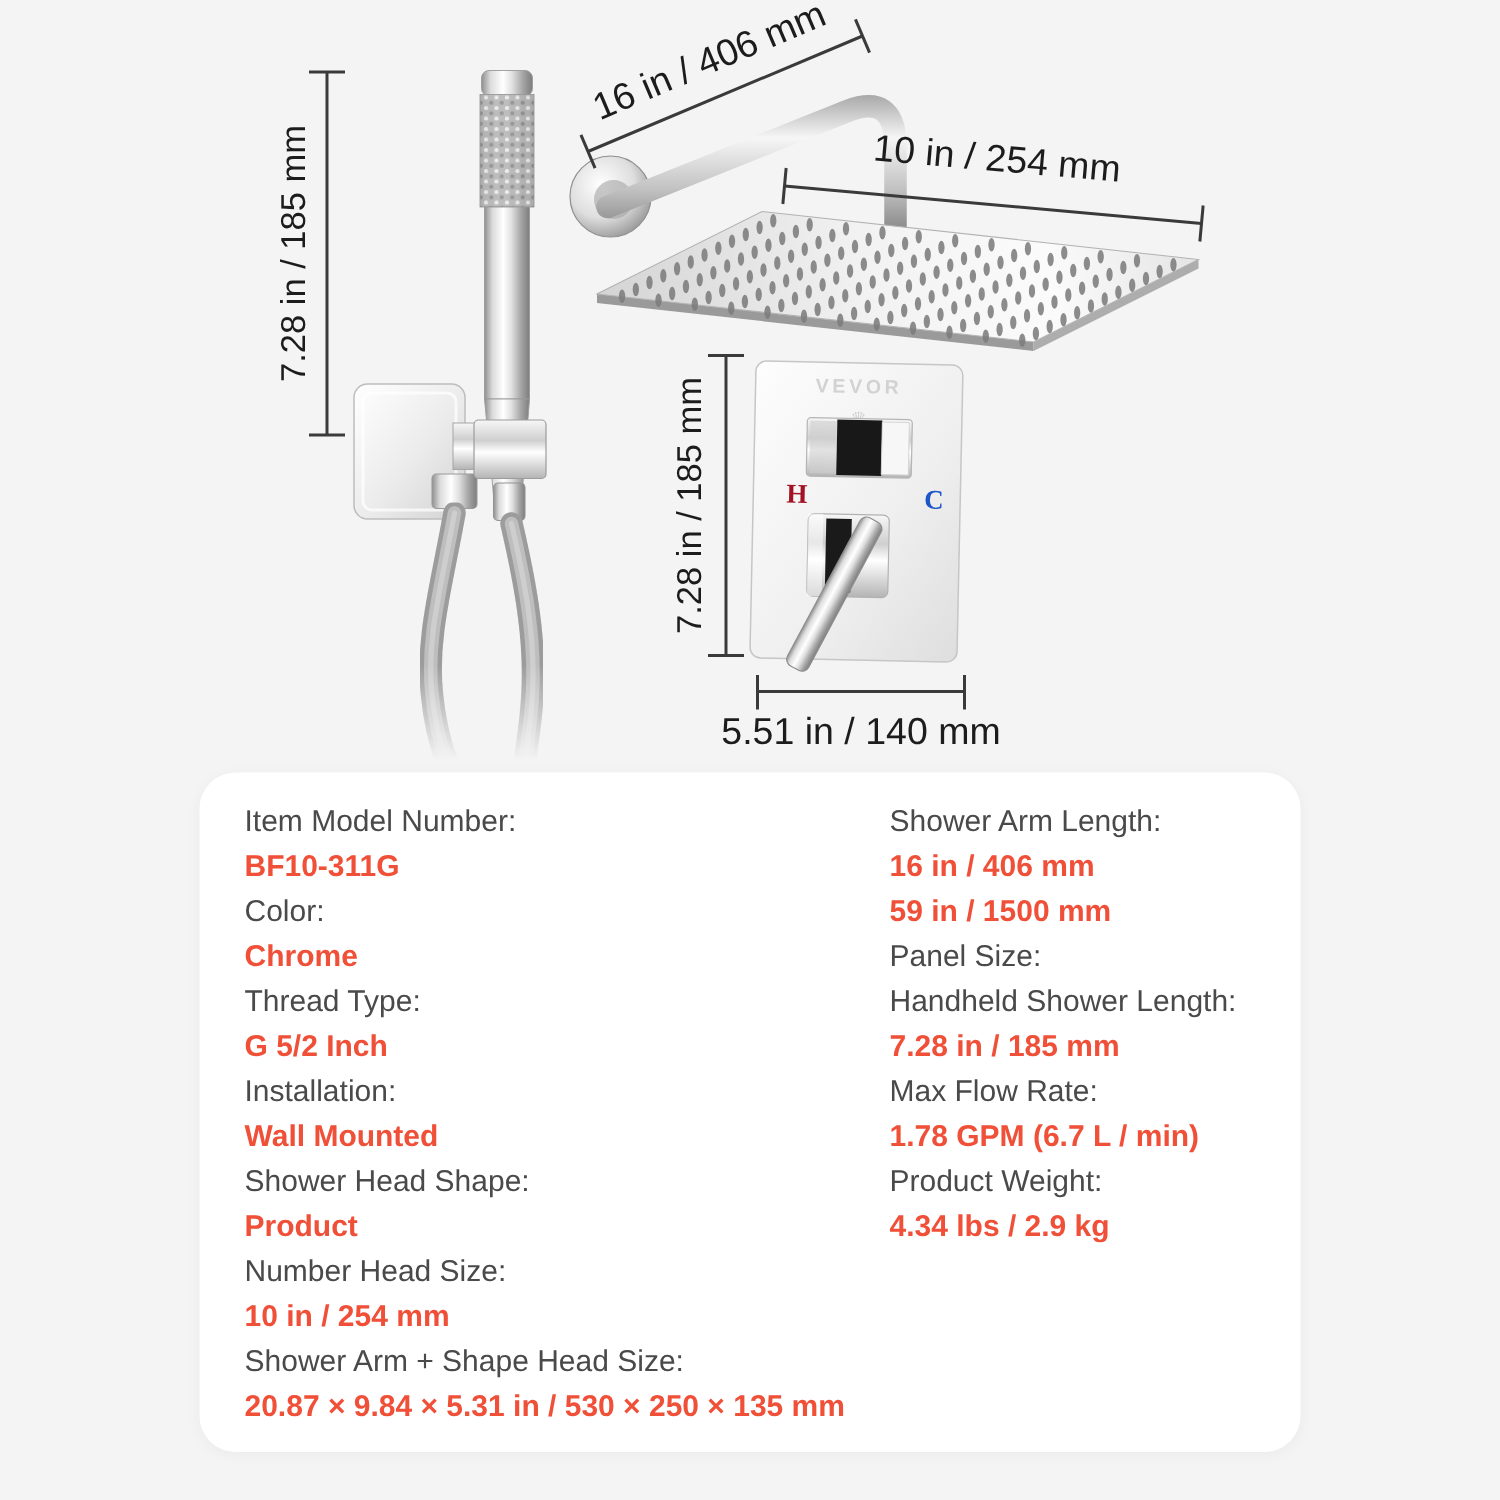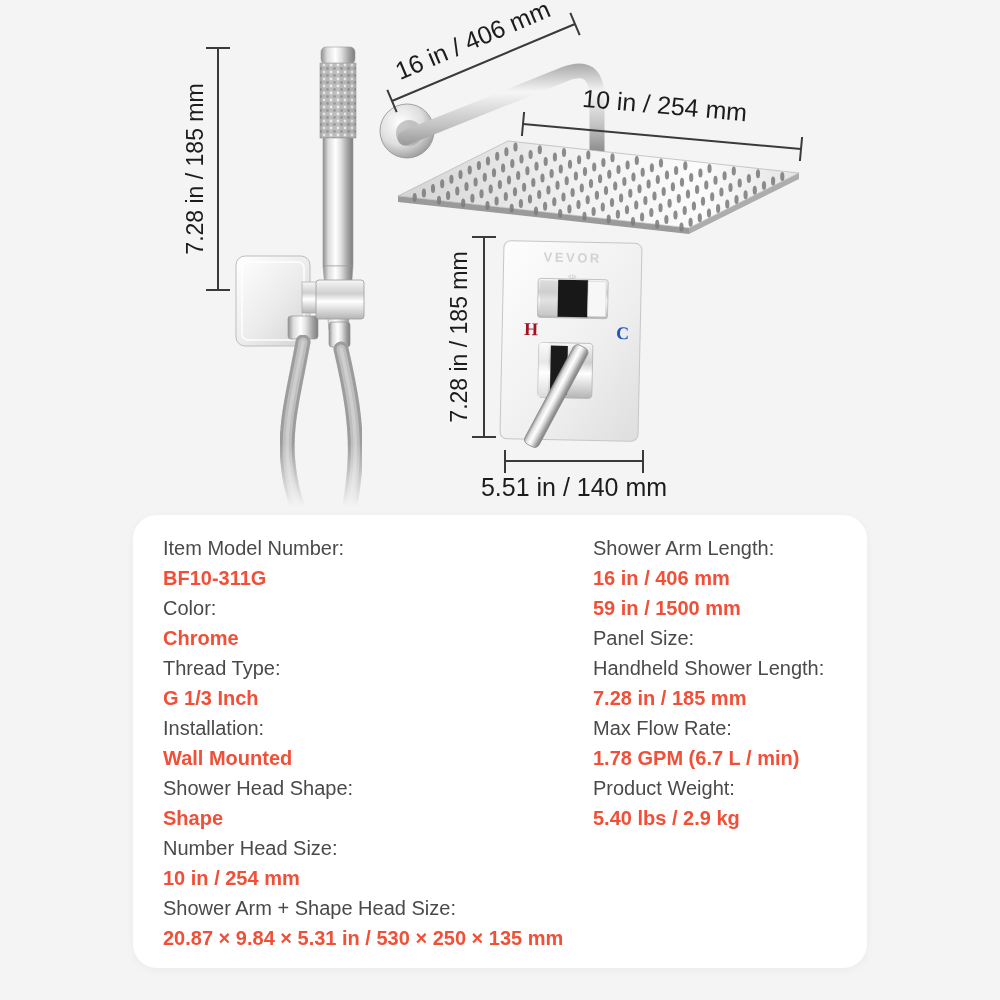--- a/index.html
+++ b/index.html
@@ -361,31 +361,31 @@
           <div class="spec-value">BF10-311G</div>
         </div>
 
         <div class="spec-row">
           <div class="spec-label">Color:</div>
           <div class="spec-value">Chrome</div>
         </div>
 
         <div class="spec-row">
           <div class="spec-label">Thread Type:</div>
-          <div class="spec-value">G 1/3 Inch</div>
+          <div class="spec-value">G 5/2 Inch</div>
         </div>
 
         <div class="spec-row">
           <div class="spec-label">Installation:</div>
           <div class="spec-value">Wall Mounted</div>
         </div>
 
         <div class="spec-row">
           <div class="spec-label">Shower Head Shape:</div>
-          <div class="spec-value">Shape</div>
+          <div class="spec-value">Product</div>
         </div>
 
         <div class="spec-row">
           <div class="spec-label">Number Head Size:</div>
           <div class="spec-value">10 in / 254 mm</div>
         </div>
 
         <div class="spec-row">
           <div class="spec-label">Shower Arm + Shape Head Size:</div>
           <div class="spec-value">20.87 × 9.84 × 5.31 in / 530 × 250 × 135 mm</div>
@@ -411,17 +411,17 @@
           <div class="spec-value">7.28 in / 185 mm</div>
         </div>
 
         <div class="spec-row">
           <div class="spec-label">Max Flow Rate:</div>
           <div class="spec-value">1.78 GPM (6.7 L / min)</div>
         </div>
 
         <div class="spec-row">
           <div class="spec-label">Product Weight:</div>
-          <div class="spec-value">5.40 lbs / 2.9 kg</div>
+          <div class="spec-value">4.34 lbs / 2.9 kg</div>
         </div>
       </div>
   </div>
 </div>
 
 </body></html>

